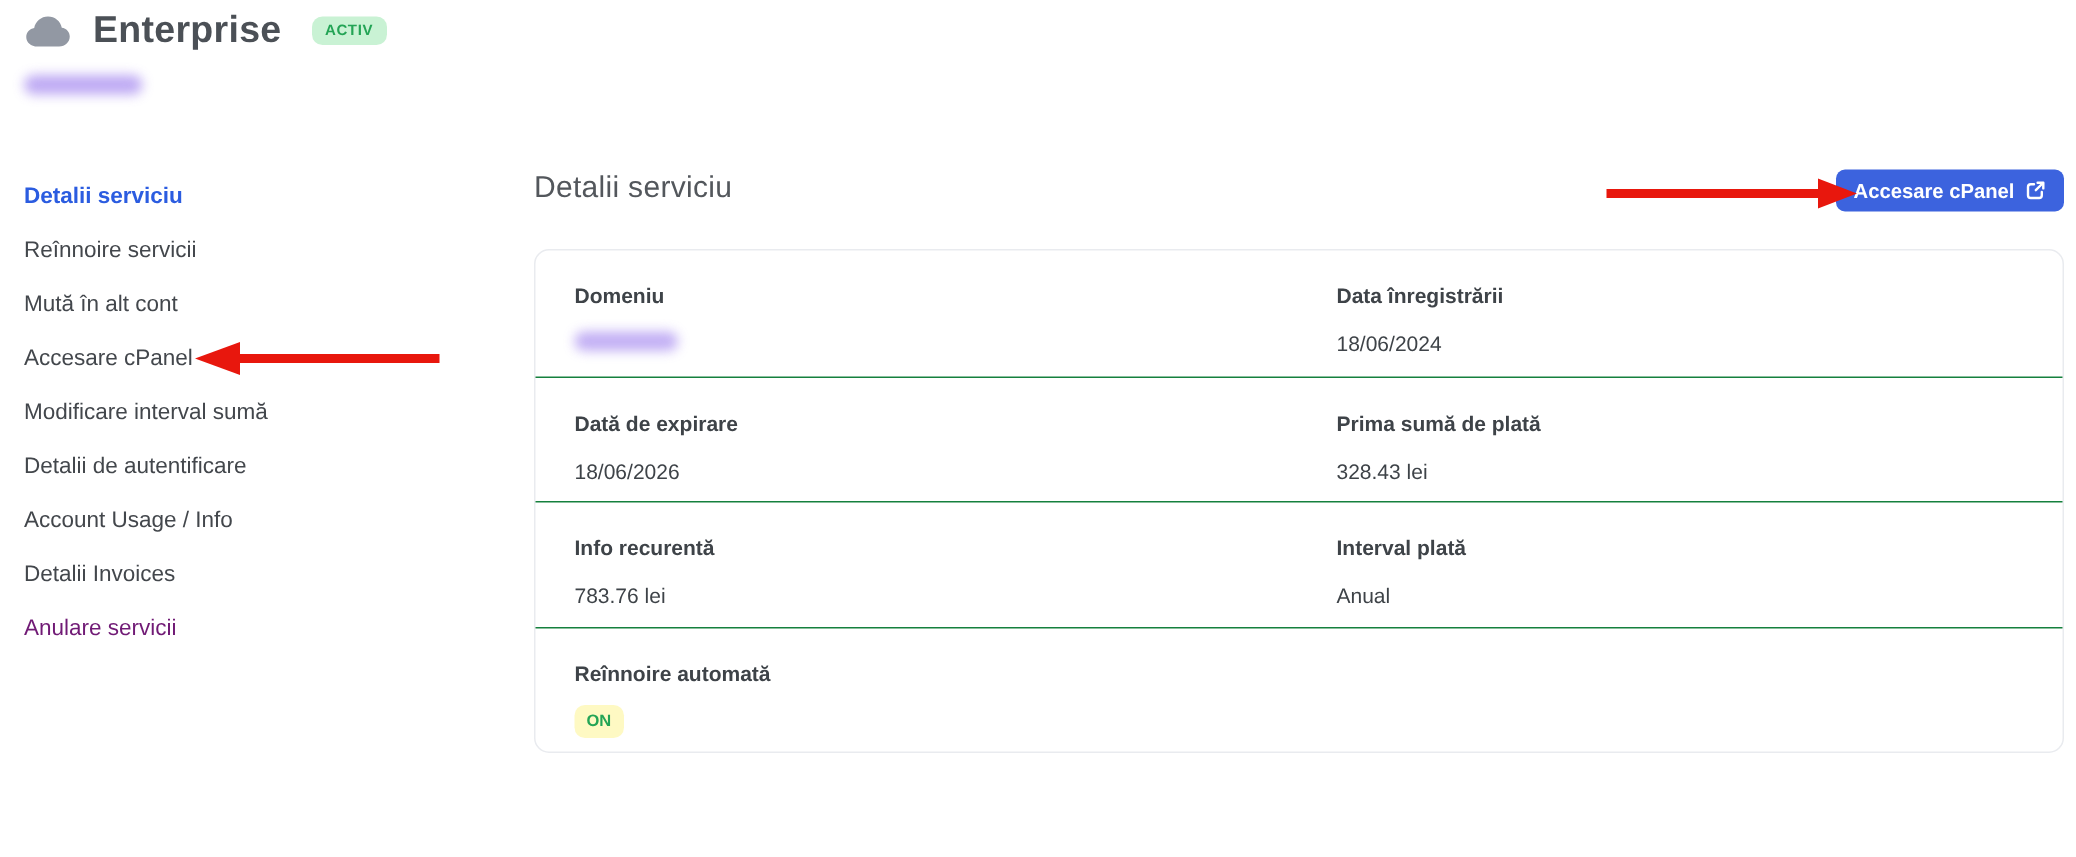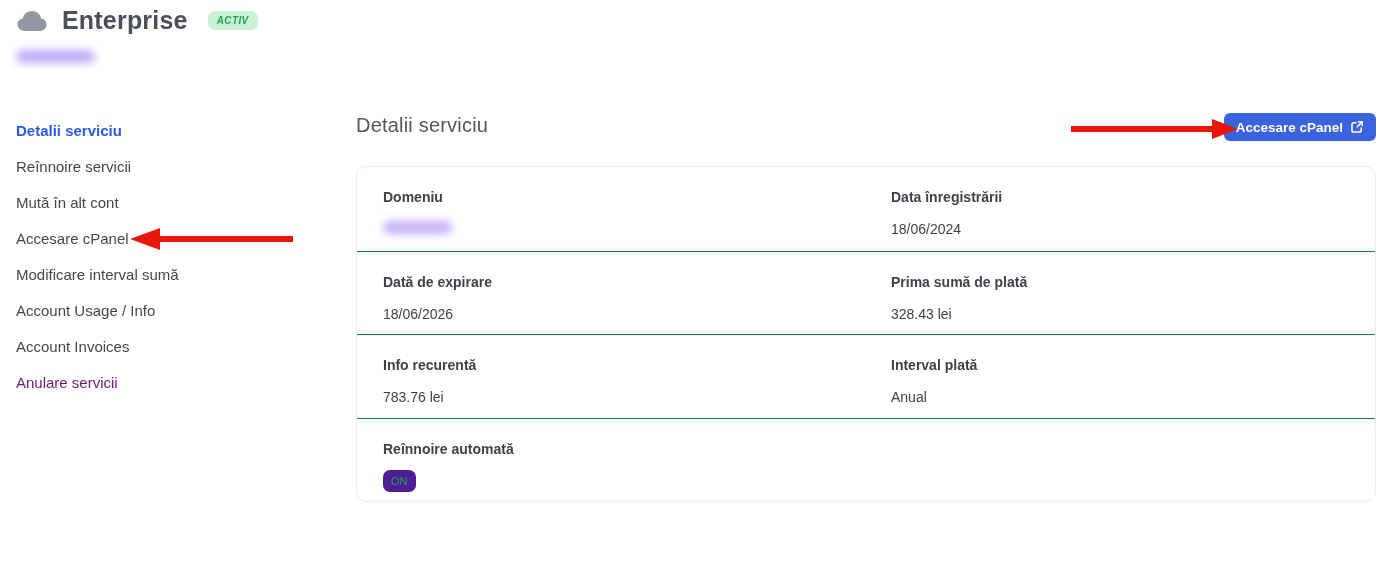--- a/index.html
+++ b/index.html
@@ -5,21 +5,21 @@
   * { margin:0; padding:0; box-sizing:border-box; }
   html,body { width:1384px; height:571px; background:#ffffff; overflow:hidden;
     font-family:"Liberation Sans", sans-serif; }
   .page { position:relative; width:1384px; height:571px; background:#fff;border-radius:11px; }
 
   
   .header { position:absolute; left:16px; top:6px; display:flex; align-items:center; gap:14px; }
   .cloud { width:32px; height:24px; display:flex; align-items:center; }
   .title { font-size:25px; font-weight:700; color:#4b5056; letter-spacing:.2px; }
   .badge-activ { background:#c9f2d4; color:#23a455; font-size:10px; font-weight:700;
-    padding:4px 9px; border-radius:7px; letter-spacing:.4px; margin-left:6px;font-style:italic; }
+    padding:4px 9px; border-radius:7px; letter-spacing:.4px; margin-left:6px; }
   .redacted-domain { position:absolute; left:16px; top:50px; width:79px; height:13px;
     background:#a98ef0; border-radius:7px; filter:blur(4px); opacity:.75; }
 
   
   .sidebar { position:absolute; left:16px; top:112px; width:300px; list-style:none; }
   .sidebar li { height:36px; display:flex; align-items:center; font-size:15px;
     color:#43474c; cursor:pointer; }
   .sidebar li.active { color:#2b5ce0; font-weight:700; }
   .sidebar li.danger { color:#701a75; }
 
@@ -38,22 +38,22 @@
     display:grid; grid-template-rows:repeat(4,1fr); }
   .card-row { position:relative; }
   .card-row + .card-row { border-top:1px solid #15803d; }
   .field { position:absolute; top:22px; }
   .field.col1 { left:26px; }
   .field.col2 { left:534px; }
   .field .label { font-size:14px; font-weight:700; color:#3e4348; }
   .field .value { margin-top:16px; font-size:14px; color:#3e4348; }
   .redacted-value { display:block; margin-top:16px; width:69px; height:13px;
     background:#a98ef0; border-radius:7px; filter:blur(4px); opacity:.7; }
-  .badge-on { display:inline-block; margin-top:13px; background:#4c1d95; color:#23a455;
-    font-size:11px; font-weight:400; padding:5px 8px; border-radius:7px; }
+  .badge-on { display:inline-block; margin-top:13px; background:#fef9c3; color:#23a455;
+    font-size:11px; font-weight:700; padding:5px 8px; border-radius:7px; }
 
   
   .arrow { position:absolute; display:flex; align-items:center; pointer-events:none; }
   .arrow .shaft { height:6px; background:#e8170d; }
   .arrow .head-left { width:0; height:0; border-top:11px solid transparent;
     border-bottom:11px solid transparent; border-right:30px solid #e8170d; }
   .arrow .head-right { width:0; height:0; border-top:10px solid transparent;
     border-bottom:10px solid transparent; border-left:26px solid #e8170d; }
   .arrow-sidebar { left:130px; top:228px; }
   .arrow-sidebar .shaft { width:133px; }
@@ -75,22 +75,23 @@
     <span class="badge-activ">ACTIV</span>
   </div>
   <div class="redacted-domain"></div>
 
   <ul class="sidebar">
     <li class="active">Detalii serviciu</li>
     <li>Reînnoire servicii</li>
     <li>Mută în alt cont</li>
     <li>Accesare cPanel</li>
     <li>Modificare interval sumă</li>
+    <li>Detalii de autentificare</li>
     <li>Account Usage / Info</li>
-    <li>Account Invoices</li>
+    <li>Detalii Invoices</li>
     <li class="danger">Anulare servicii</li>
   </ul>
 
   <div class="main-heading">Detalii serviciu</div>
   <button class="cpanel-btn">
     <span>Accesare cPanel</span>
     <span>
       <svg width="14" height="14" viewBox="0 0 14 14" fill="none" stroke="#ffffff" stroke-width="1.6" stroke-linecap="round" stroke-linejoin="round">
         <path d="M6 2.8 H3.8 C2.8 2.8 2 3.6 2 4.6 V10.2 C2 11.2 2.8 12 3.8 12 H9.4 C10.4 12 11.2 11.2 11.2 10.2 V8"></path>
         <path d="M8.4 1.8 H12.2 V5.6"></path>

